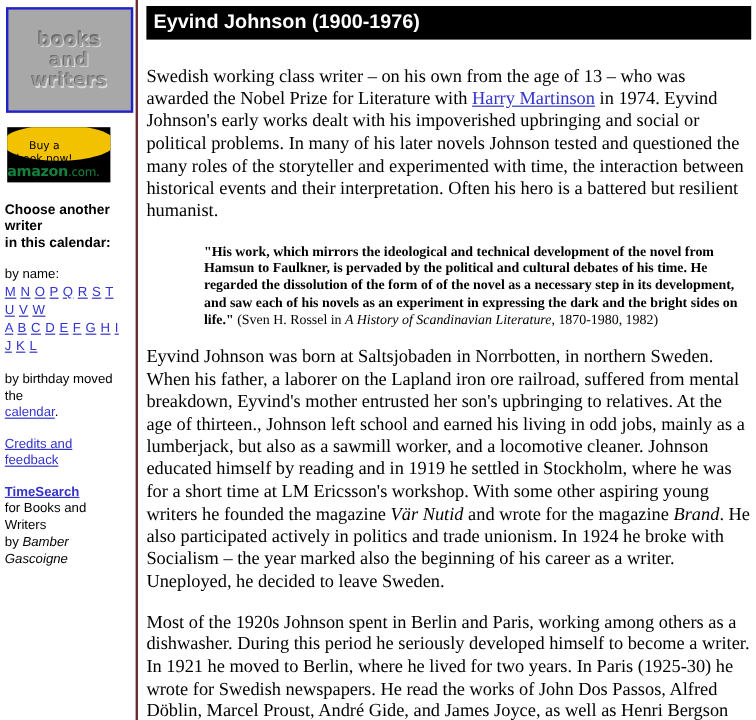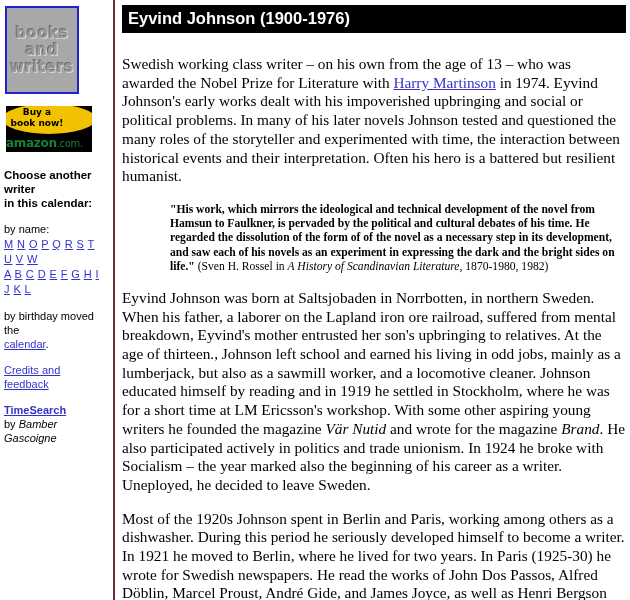--- a/index.html
+++ b/index.html
@@ -33,21 +33,21 @@
   #divider {
     position: absolute;
     left: 113px;
     top: 0;
     width: 2px;
     height: 600px;
     background: #6b2b33;
   }
 
   .logo-box {
-    width: 74px;
+    width: 106px;
     height: 88px;
     border: 2px solid #2222cc;
     background: #a8a8a8;
     box-sizing: border-box;
     display: flex;
     flex-direction: column;
     align-items: center;
     justify-content: center;
     margin: 2px 0 0 1px;
   }
@@ -74,25 +74,25 @@
     left: -4px;
     top: -2px;
     width: 94px;
     height: 30px;
     background: #f2c200;
     border-radius: 50%;
   }
   .amazon-buy {
     position: absolute;
     left: 0;
-    top: 1px;
+    top: 11px;
     width: 62px;
     text-align: center;
     font-family: "DejaVu Sans", sans-serif;
-    font-weight: bold;
+    font-weight: normal;
     font-size: 9px;
     line-height: 11px;
     color: #000000;
   }
   .amazon-logo {
     position: absolute;
     left: 0;
     bottom: 2px;
     width: 94px;
     text-align: left;
@@ -222,20 +222,21 @@
       <span>by birthday moved the</span><br>
       <a>calendar</a><span>.</span>
     </div>
 
     <div class="side-text block-gap">
       <a>Credits and feedback</a>
     </div>
 
     <div class="side-text block-gap">
       <a style="font-weight:bold">TimeSearch</a>
+      <div>for Books and Writers</div>
       <div><span>by </span><span class="ital">Bamber Gascoigne</span></div>
     </div>
 
   </div>
 
   <div id="divider"></div>
 
   <div id="main">
 
     <div id="title-bar">Eyvind Johnson (1900-1976)</div>

